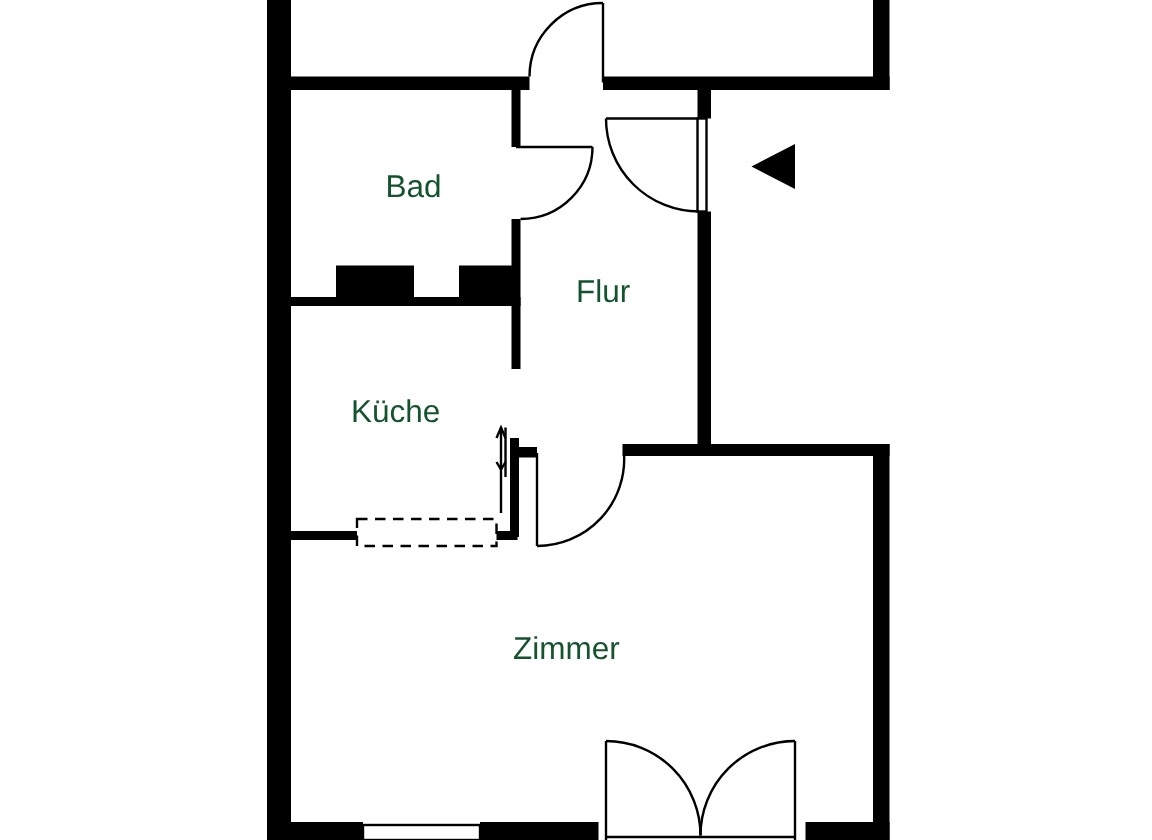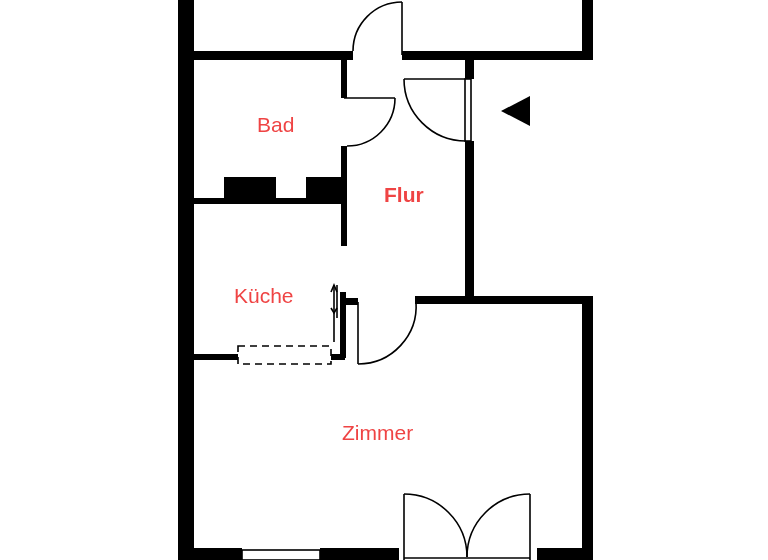--- a/index.html
+++ b/index.html
@@ -5,21 +5,21 @@
     html, body { margin: 0; padding: 0; background: #ffffff; }
     body { width: 768px; height: 560px; overflow: hidden; position: relative; }
     #plan { position: absolute; left: 0; top: 0; width: 768px; height: 560px; }
     .wall { fill: #000000; }
     .thin { fill: none; stroke: #000000; stroke-width: 1.6; }
     .dash { fill: none; stroke: #000000; stroke-width: 1.6; stroke-dasharray: 7 5; }
     .label {
       position: absolute;
       font-family: "Liberation Sans", "DejaVu Sans", sans-serif;
       font-size: 21px;
-      color: #ef4444;
+      color: #14532d;
       line-height: 1;
       white-space: nowrap;
     }
   </style>
 </head>
 <body>
 
 <svg id="plan" viewBox="0 0 768 560" xmlns="http://www.w3.org/2000/svg">
 
   <rect class="wall" x="178" y="0" width="16" height="560"></rect>
@@ -88,15 +88,15 @@
   <g>
     <line class="thin" x1="404" y1="494" x2="404" y2="560"></line>
     <line class="thin" x1="530" y1="494" x2="530" y2="560"></line>
     <path class="thin" d="M 404 494 A 63 63 0 0 1 467 557"></path>
     <path class="thin" d="M 530 494 A 63 63 0 0 0 467 557"></path>
     <line class="thin" x1="404" y1="558" x2="530" y2="558"></line>
   </g>
 </svg>
 
 <div class="label" style="left:257px; top:114px;">Bad</div>
-<div class="label" style="left:384px; top:184px;font-weight:bold;">Flur</div>
-<div class="label" style="left:234px; top:264px;margin-top:21px;">Küche</div>
+<div class="label" style="left:384px; top:184px;">Flur</div>
+<div class="label" style="left:234px; top:264px;">Küche</div>
 <div class="label" style="left:342px; top:422px;">Zimmer</div>
 
 </body></html>

